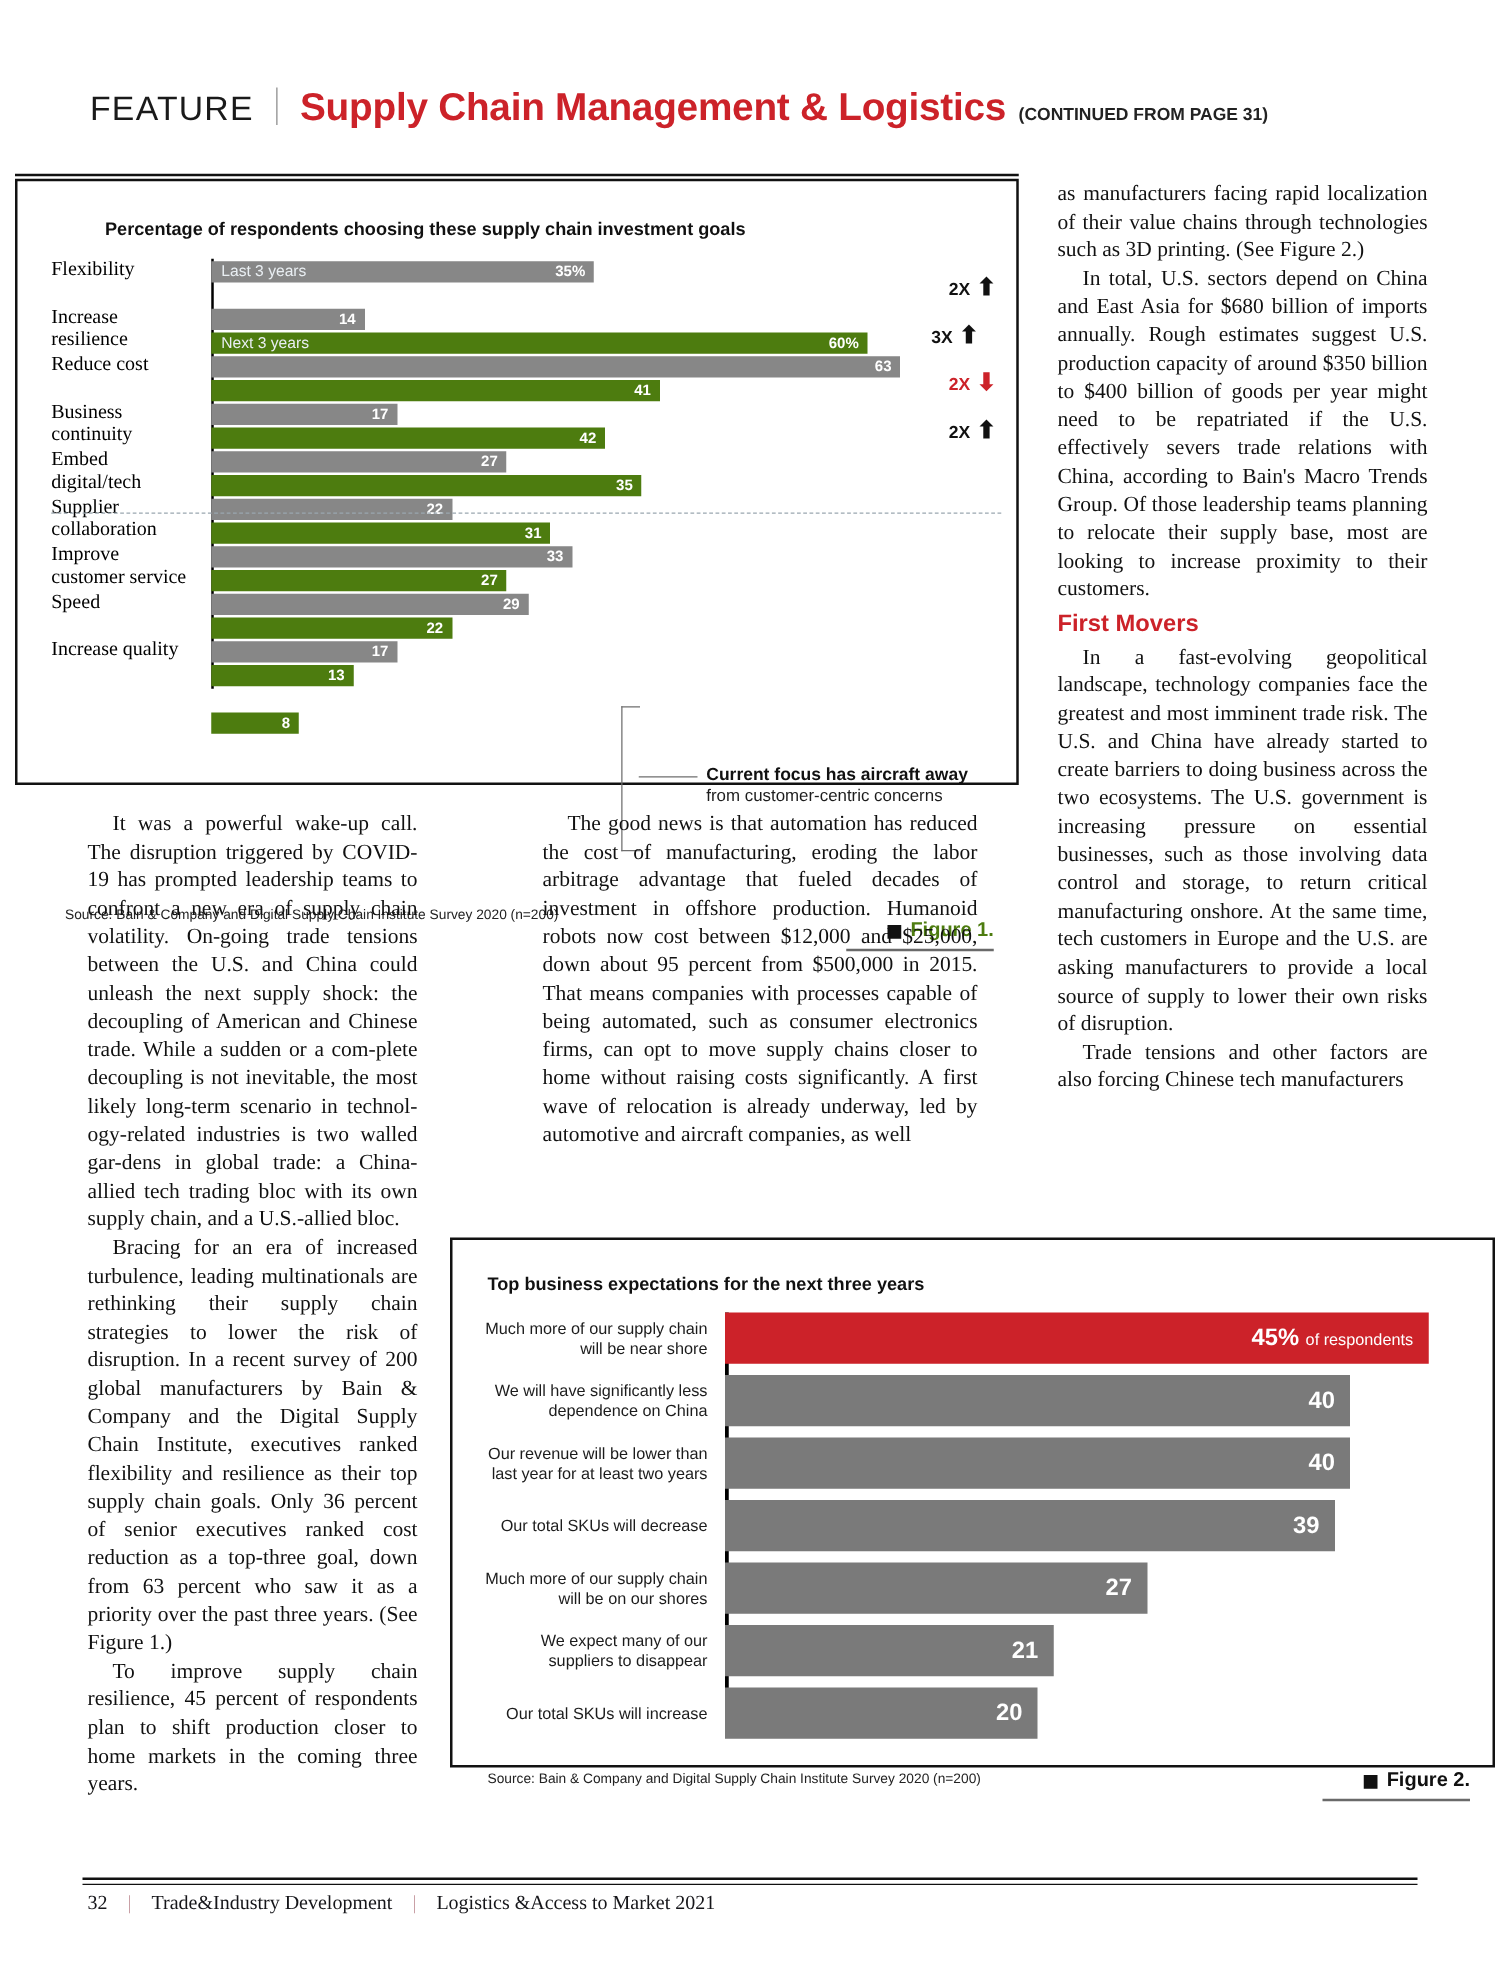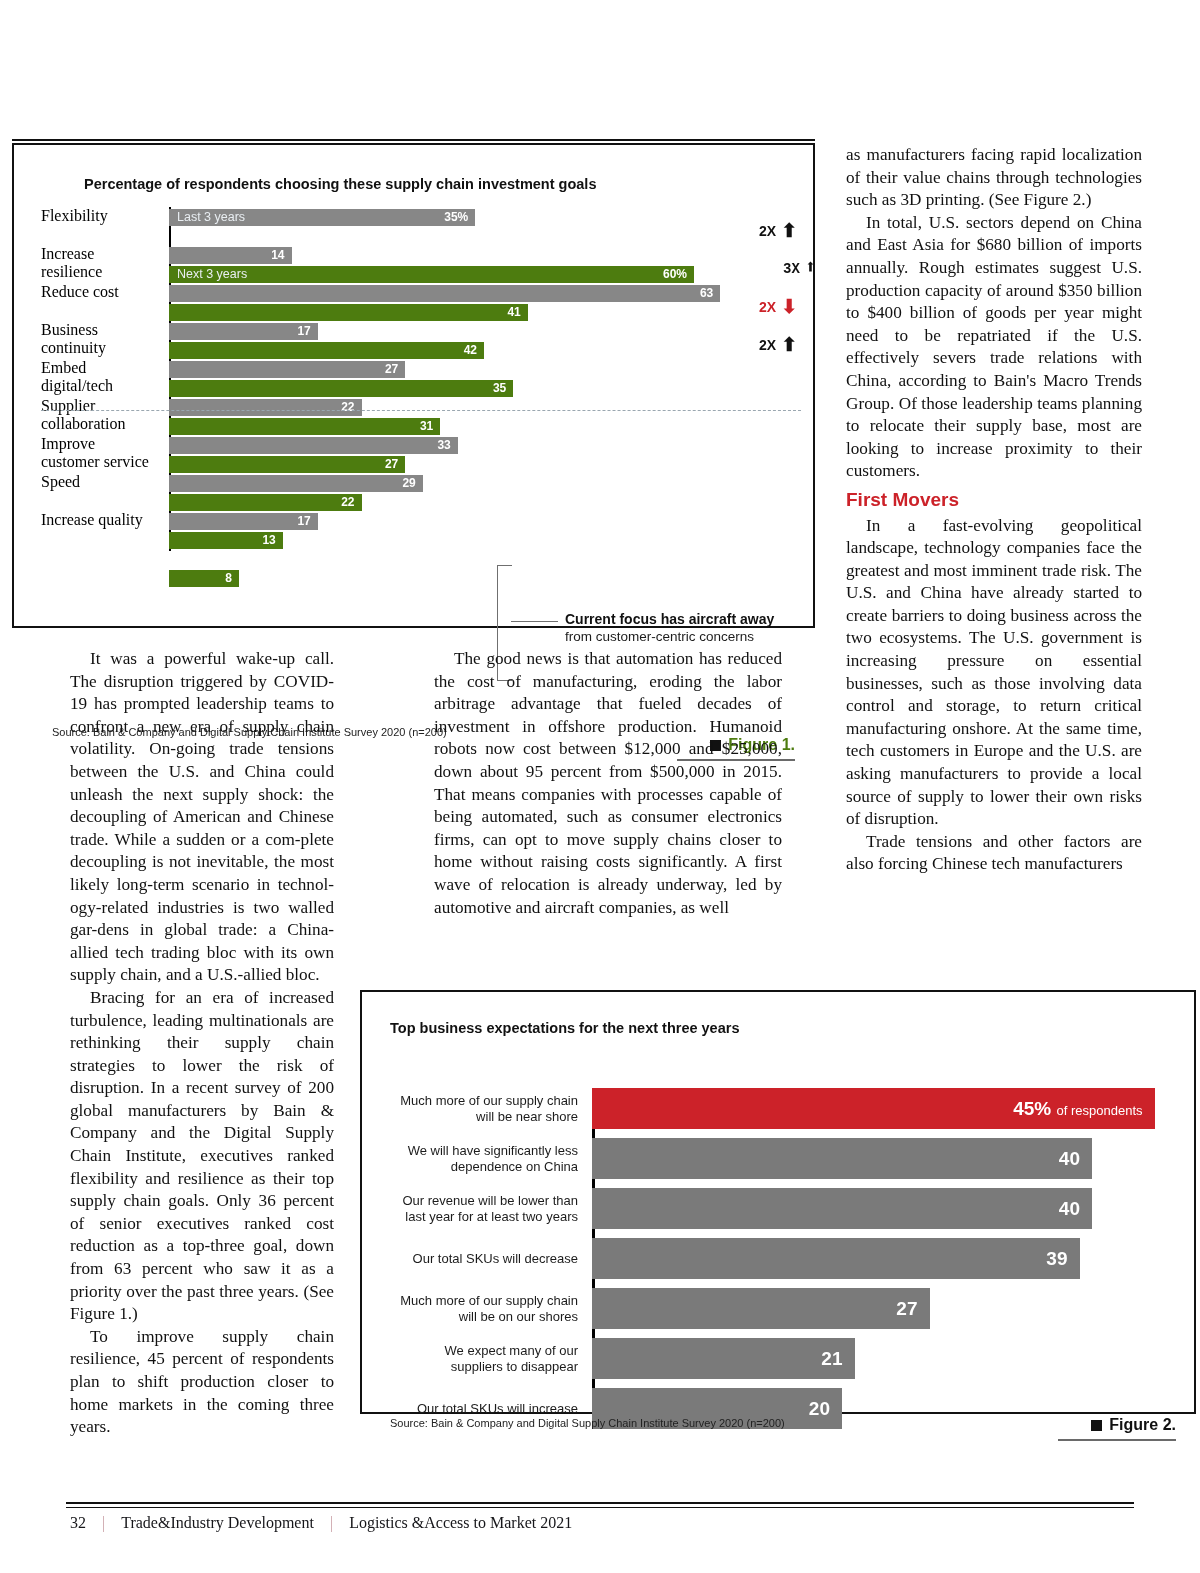--- a/index.html
+++ b/index.html
@@ -92,21 +92,21 @@
             font-size:19px; font-weight:bold; margin:6px 0 3px 0; }
 
   #col1 { left:70px; top:648px; width:264px; }
   #col2 { left:434px; top:648px; width:348px; }
   #col3 { left:846px; top:144px; width:296px; }
 
   
   .fig2 { position:absolute; left:360px; top:990px; width:836px; height:424px;
           border:2px solid #111; background:#fff; box-sizing:border-box; }
   .f2-title { position:absolute; left:28px; top:28px; }
-  .chart2 { position:absolute; left:28px; top:58px; width:780px; height:340px;margin-top:38px; }
+  .chart2 { position:absolute; left:16px; top:58px; width:780px; height:340px; }
   .c2-axis { position:absolute; left:202px; top:0; width:2.5px; height:335px;
              background:#000; }
   .row2 { position:relative; height:41px; margin-bottom:9px; }
   .row2 .rlabel { position:absolute; left:0; width:188px; text-align:right;
                   font-family:"Liberation Sans", sans-serif; font-size:13px;
                   color:#1c1c1c; line-height:16px; }
   .row2 .rbar { position:absolute; left:202px; top:0; height:41px;
                 background:#7a7a7a; }
   .row2 .rbar.red { background:#cc2229; }
   .row2 .rbar .rv { position:absolute; right:12px; top:10px; color:#fff;
@@ -128,20 +128,26 @@
   .footer { position:absolute; left:70px; top:1514px; width:1060px;
             font-family:"Liberation Serif", serif; font-size:16px; color:#16161a;
             display:flex; align-items:baseline; }
   .footer .sep { color:#c9a0a6; margin:0 16px; }
 </style>
 </head>
 <body>
 
 <div class="page">
 
+  <div class="header">
+    <span class="hdr-feature">FEATURE</span>
+    <span class="hdr-rule"></span>
+    <span class="hdr-title">Supply Chain Management &amp; Logistics</span>
+    <span class="hdr-cont">(CONTINUED FROM PAGE 31)</span>
+  </div>
 
   <div class="fig1">
     <div class="f1-inner">
       <div class="fig-title f1-title">Percentage of respondents choosing these supply chain investment goals</div>
 
       <div class="chart1">
         <div class="c1-axis"></div>
         <div class="c1-plot" id="c1plot">
             <div class="grp" style="height: 38px;">
               <div class="barrow">
@@ -285,21 +291,21 @@
           </div>
       </div>
 
       <div class="dashline" style="left:27px; top:265px; width:760px;"></div>
 
       <div id="mults">
           <div class="mult up" style="left: 745px; top: 76px;">
             <span>2X</span>
             <span class="arw">⬆</span>
           </div>
-          <div class="mult up" style="left: 769px; top: 114px; font-family: Liberation Mono, monospace;">
+          <div class="mult up" style="left: 731px; top: 114px;">
             <span>3X</span>
             <span class="arw">⬆</span>
           </div>
           <div class="mult down" style="left: 745px; top: 152px;">
             <span>2X</span>
             <span class="arw">⬇</span>
           </div>
           <div class="mult up" style="left: 745px; top: 190px;">
             <span>2X</span>
             <span class="arw">⬆</span>

